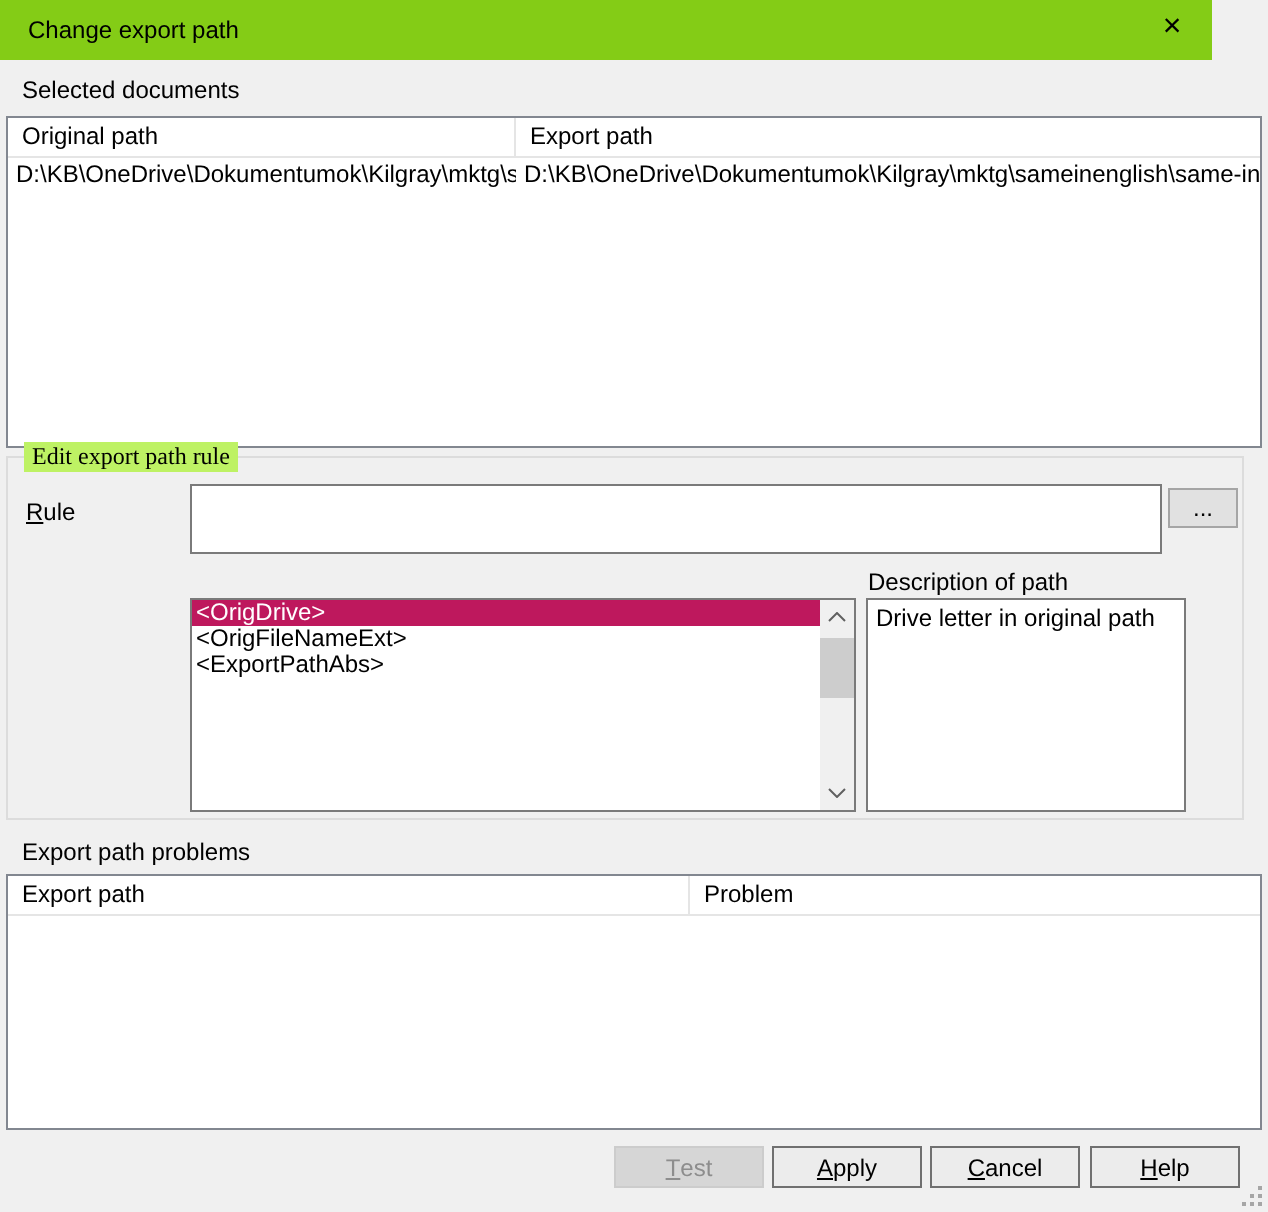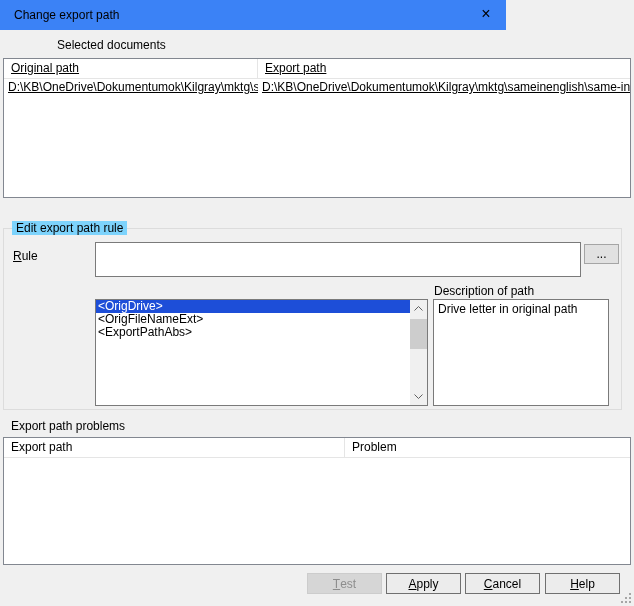--- a/index.html
+++ b/index.html
@@ -1,42 +1,42 @@
 <!DOCTYPE html>
 <html><head>
 <meta charset="utf-8">
 <style>
   html,body{margin:0;padding:0;}
   body{width:634px;height:606px;position:relative;background:#f0f0f0;
        font-family:"Liberation Sans",sans-serif;font-size:12px;color:#000;overflow:hidden;}
   
-  .titlebar{position:absolute;left:0;top:0;width:506px;height:30px;background:#3b82f6;}
+  .titlebar{position:absolute;left:0;top:0;width:606px;height:30px;background:#84cc16;}
   .title{position:absolute;left:14px;top:8px;font-size:12px;color:#000;white-space:nowrap;}
   .close-btn{position:absolute;right:6px;top:2px;width:28px;height:24px;display:flex;align-items:center;justify-content:center;cursor:pointer;}
   .close-glyph{font-size:16px;line-height:16px;color:#000;}
   .label{position:absolute;white-space:nowrap;color:#000;}
   
   .listview{position:absolute;left:3px;width:628px;background:#ffffff;border:1px solid #828790;box-sizing:border-box;}
   .lv-header{display:flex;height:19px;background:#ffffff;border-bottom:1px solid #e5e5e5;}
   .lv-hcell{box-sizing:border-box;border-right:1px solid #e5e5e5;padding:2px 0 0 7px;white-space:nowrap;overflow:hidden;}
   .lv-row{display:flex;height:17px;}
   .lv-cell{box-sizing:border-box;padding:1px 2px 0 4px;white-space:nowrap;overflow:hidden;}
   
   .groupbox{position:absolute;left:3px;top:228px;width:619px;height:182px;border:1px solid #dcdcdc;box-sizing:border-box;}
-  .groupbox-label{position:absolute;left:8px;top:-8px;background:#7dd3fc;padding:0 4px;white-space:nowrap;}
+  .groupbox-label{position:absolute;left:8px;top:-8px;background:#bef264;padding:0 4px;white-space:nowrap;font-family:Liberation Serif, serif;}
   
   .textbox{position:absolute;background:#ffffff;border:1px solid #7a7a7a;box-sizing:border-box;font-family:"Liberation Sans",sans-serif;font-size:12px;padding:2px 4px;}
   input.textbox{outline:none;}
   .browse-btn{position:absolute;left:580px;top:15px;width:35px;height:20px;background:#e1e1e1;border:1px solid #a5a5a5;box-sizing:border-box;
               display:flex;align-items:center;justify-content:center;font-size:12px;line-height:8px;cursor:pointer;}
   
   .listbox{position:absolute;left:91px;top:70px;width:333px;height:107px;background:#ffffff;border:1px solid #7a7a7a;box-sizing:border-box;}
   .lb-items{position:absolute;left:0;top:0;right:17px;bottom:0;overflow:hidden;}
   .lb-item{height:13px;line-height:13px;padding-left:2px;white-space:nowrap;cursor:default;}
-  .lb-item.selected{background:#1d4ed8;color:#ffffff;}
+  .lb-item.selected{background:#be185d;color:#ffffff;}
   
   .sb{position:absolute;top:0;right:0;width:17px;height:100%;background:#f0f0f0;}
   .sb-btn{position:absolute;left:0;width:17px;height:17px;display:flex;align-items:center;justify-content:center;}
   .sb-up{top:0;} .sb-down{bottom:0;}
   .sb-thumb{position:absolute;left:0;top:19px;width:17px;height:30px;background:#cdcdcd;}
   .chev{display:block;}
   
   .btn{position:absolute;top:573px;height:21px;width:75px;background:#ececec;border:1px solid #707070;box-sizing:border-box;
        font-family:"Liberation Sans",sans-serif;font-size:12px;color:#000;display:flex;align-items:center;justify-content:center;cursor:pointer;}
   .btn.disabled{background:#d6d6d6;border-color:#cccccc;color:#8d8d8d;cursor:default;}
@@ -50,22 +50,22 @@
 </head>
 <body>
 
 <div class="titlebar">
   <span class="title">Change export path</span>
   <div class="close-btn">
     <span class="close-glyph">×</span>
   </div>
 </div>
 
-<div class="label" style="left:11px;top:38px;margin-left:46px;">Selected documents</div>
-<div class="listview" style="top:58px;height:140px;text-decoration:underline;">
+<div class="label" style="left:11px;top:38px;">Selected documents</div>
+<div class="listview" style="top:58px;height:166px;">
   <div class="lv-header">
     <div class="lv-hcell" style="width:254px;">Original path</div>
     <div class="lv-hcell" style="flex:1;border-right:none;">Export path</div>
   </div>
   <div class="lv-row">
     <div class="lv-cell" style="width:254px;">D:\KB\OneDrive\Dokumentumok\Kilgray\mktg\s...</div>
     <div class="lv-cell" style="flex:1;">D:\KB\OneDrive\Dokumentumok\Kilgray\mktg\sameinenglish\same-in-En...</div>
   </div>
 </div>
 
@@ -91,21 +91,21 @@
       <div class="sb-thumb"></div>
       <div class="sb-btn sb-down">
         <svg class="chev" width="9" height="5" viewBox="0 0 9 5">
             <polyline points="0.5,0.5 4.5,4.5 8.5,0.5" fill="none" stroke="#606060" stroke-width="1"></polyline>
           </svg>
       </div>
     </div>
   </div>
 
   <span class="label" style="left:430px;top:55px;">Description of path</span>
-  <div class="textbox" style="left:429px;top:70px;width:176px;height:107px;">Drive letter in original path</div>
+  <div class="textbox" style="left:429px;top:70px;width:160px;height:107px;">Drive letter in original path</div>
 </div>
 
 <div class="label" style="left:11px;top:419px;">Export path problems</div>
 <div class="listview" style="top:437px;height:128px;">
   <div class="lv-header">
     <div class="lv-hcell" style="width:341px;">Export path</div>
     <div class="lv-hcell" style="flex:1;border-right:none;">Problem</div>
   </div>
 </div>
 

